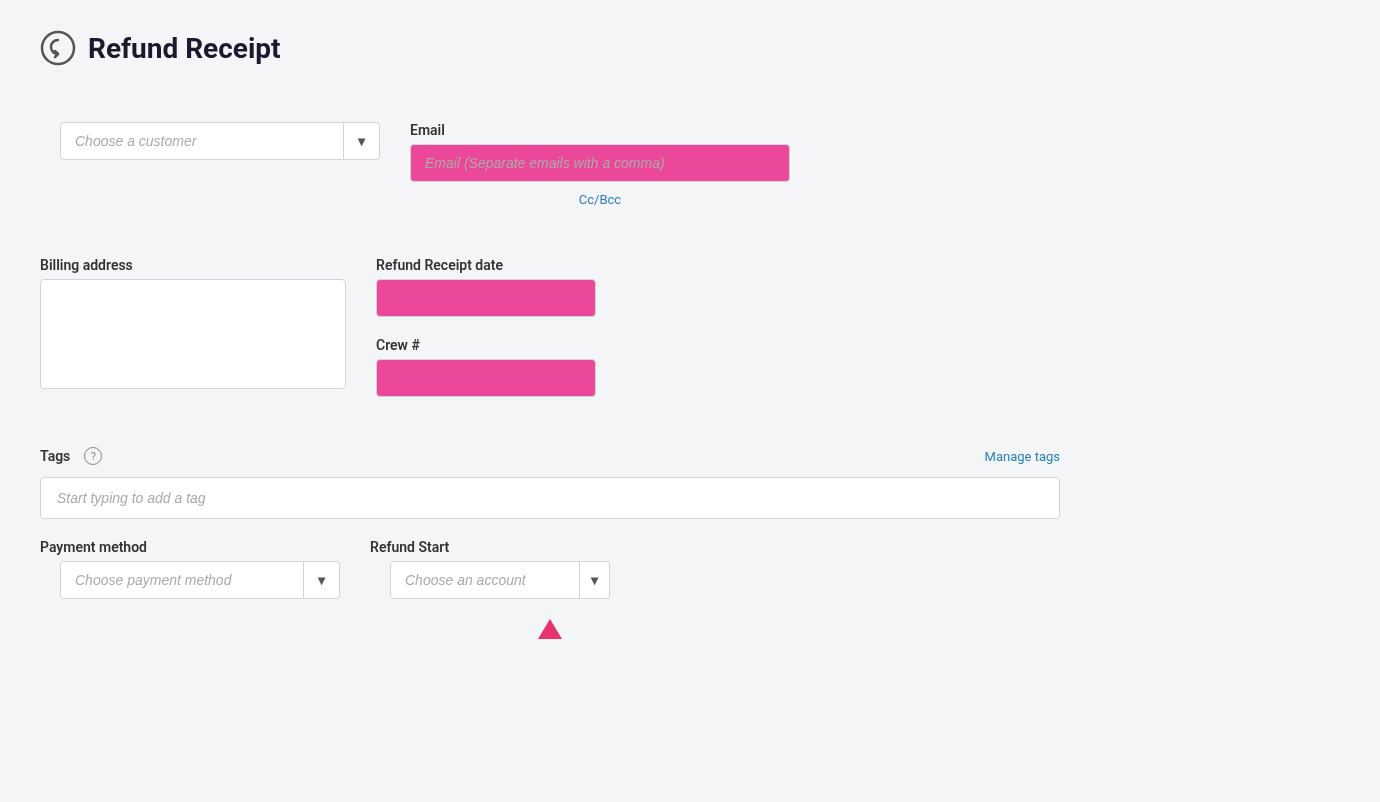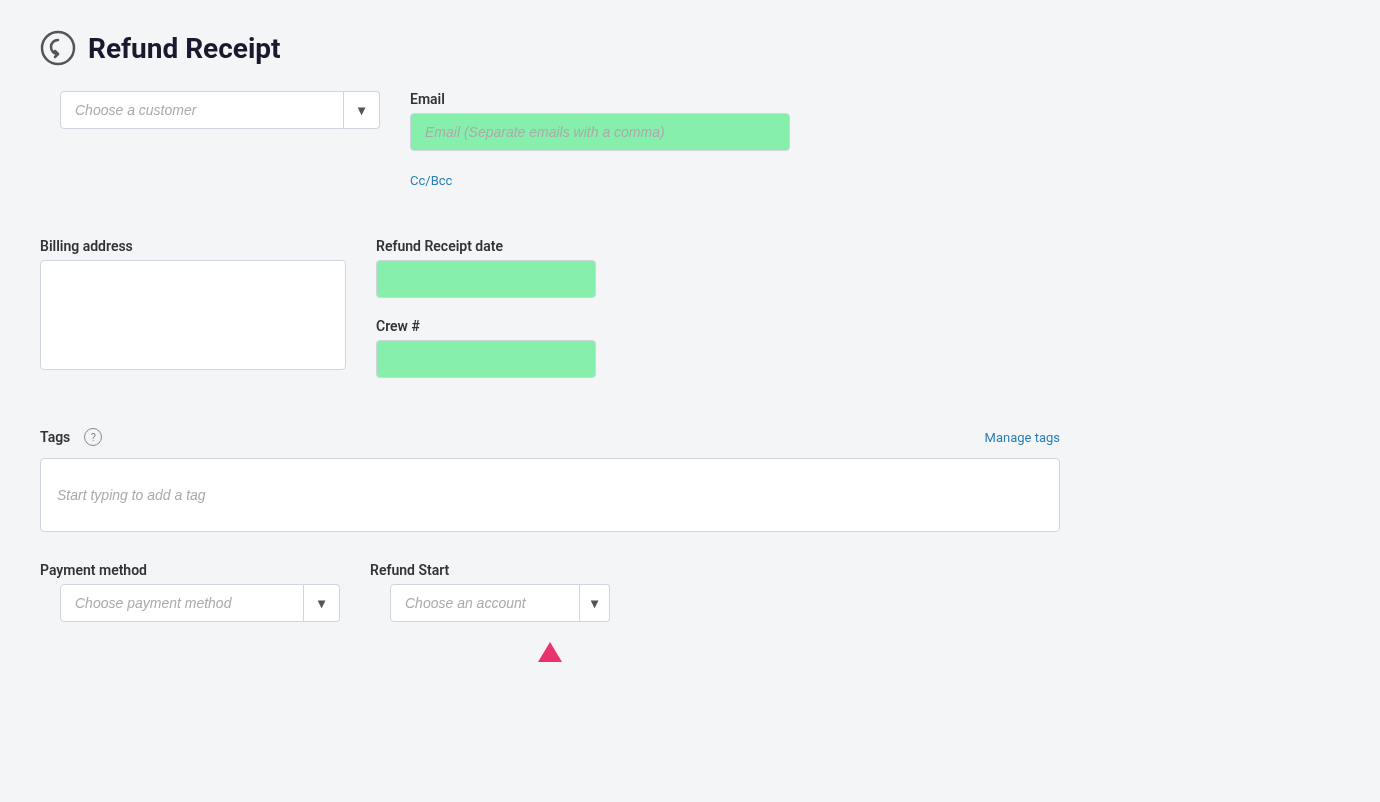--- a/index.html
+++ b/index.html
@@ -18,21 +18,21 @@
 
     .page-container {
       padding: 30px 40px;
       max-width: 1100px;
     }
 
     .page-header {
       display: flex;
       align-items: center;
       gap: 12px;
-      margin-bottom: 25px;
+      margin-bottom: 56px;
     }
 
     .page-icon {
       width: 36px;
       height: 36px;
       color: #555;
     }
 
     .page-title {
       font-size: 28px;
@@ -143,21 +143,21 @@
       align-items: center;
       justify-content: center;
       cursor: pointer;
       color: #555;
     }
 
     .text-input {
       padding: 10px 14px;
       border: 1px solid #d0d5dd;
       border-radius: 4px;
-      background: #86efac;
+      background: #ec4899;
       font-size: 14px;
       color: #333;
       outline: none;
       width: 100%;
     }
 
     .text-input::placeholder {
       color: #aaa;
       font-style: italic;
     }
@@ -169,59 +169,58 @@
       background: #fff;
       font-size: 14px;
       color: #333;
       outline: none;
       width: 100%;
       height: 110px;
       resize: none;
     }
 
     .cc-bcc-link {
-      text-align: left;
+      text-align: center;
       font-size: 13px;
       color: #2980b9;
       cursor: pointer;
-      margin-top: 16px;
+      margin-top: 4px;
       width: 380px;
     }
 
     .tags-row {
       display: flex;
       justify-content: space-between;
       align-items: center;
       margin-bottom: 6px;
     }
 
     .manage-tags-link {
       font-size: 13px;
       color: #2980b9;
       cursor: pointer;
     }
 
     .tags-input {
-      padding: 28px 16px;
+      padding: 12px 16px;
       border: 1px solid #d0d5dd;
       border-radius: 4px;
       background: #fff;
       font-size: 14px;
       color: #aaa;
       outline: none;
       width: 100%;
     }
 
     .tags-input::placeholder {
       color: #aaa;
       font-style: italic;
     }
 
     .refund-from-section {
-      margin-top: 10px;
     }
 
     .bottom-arrow {
       display: flex;
       justify-content: center;
       margin-top: 20px;
     }
 
     .arrow-up {
       width: 0;

